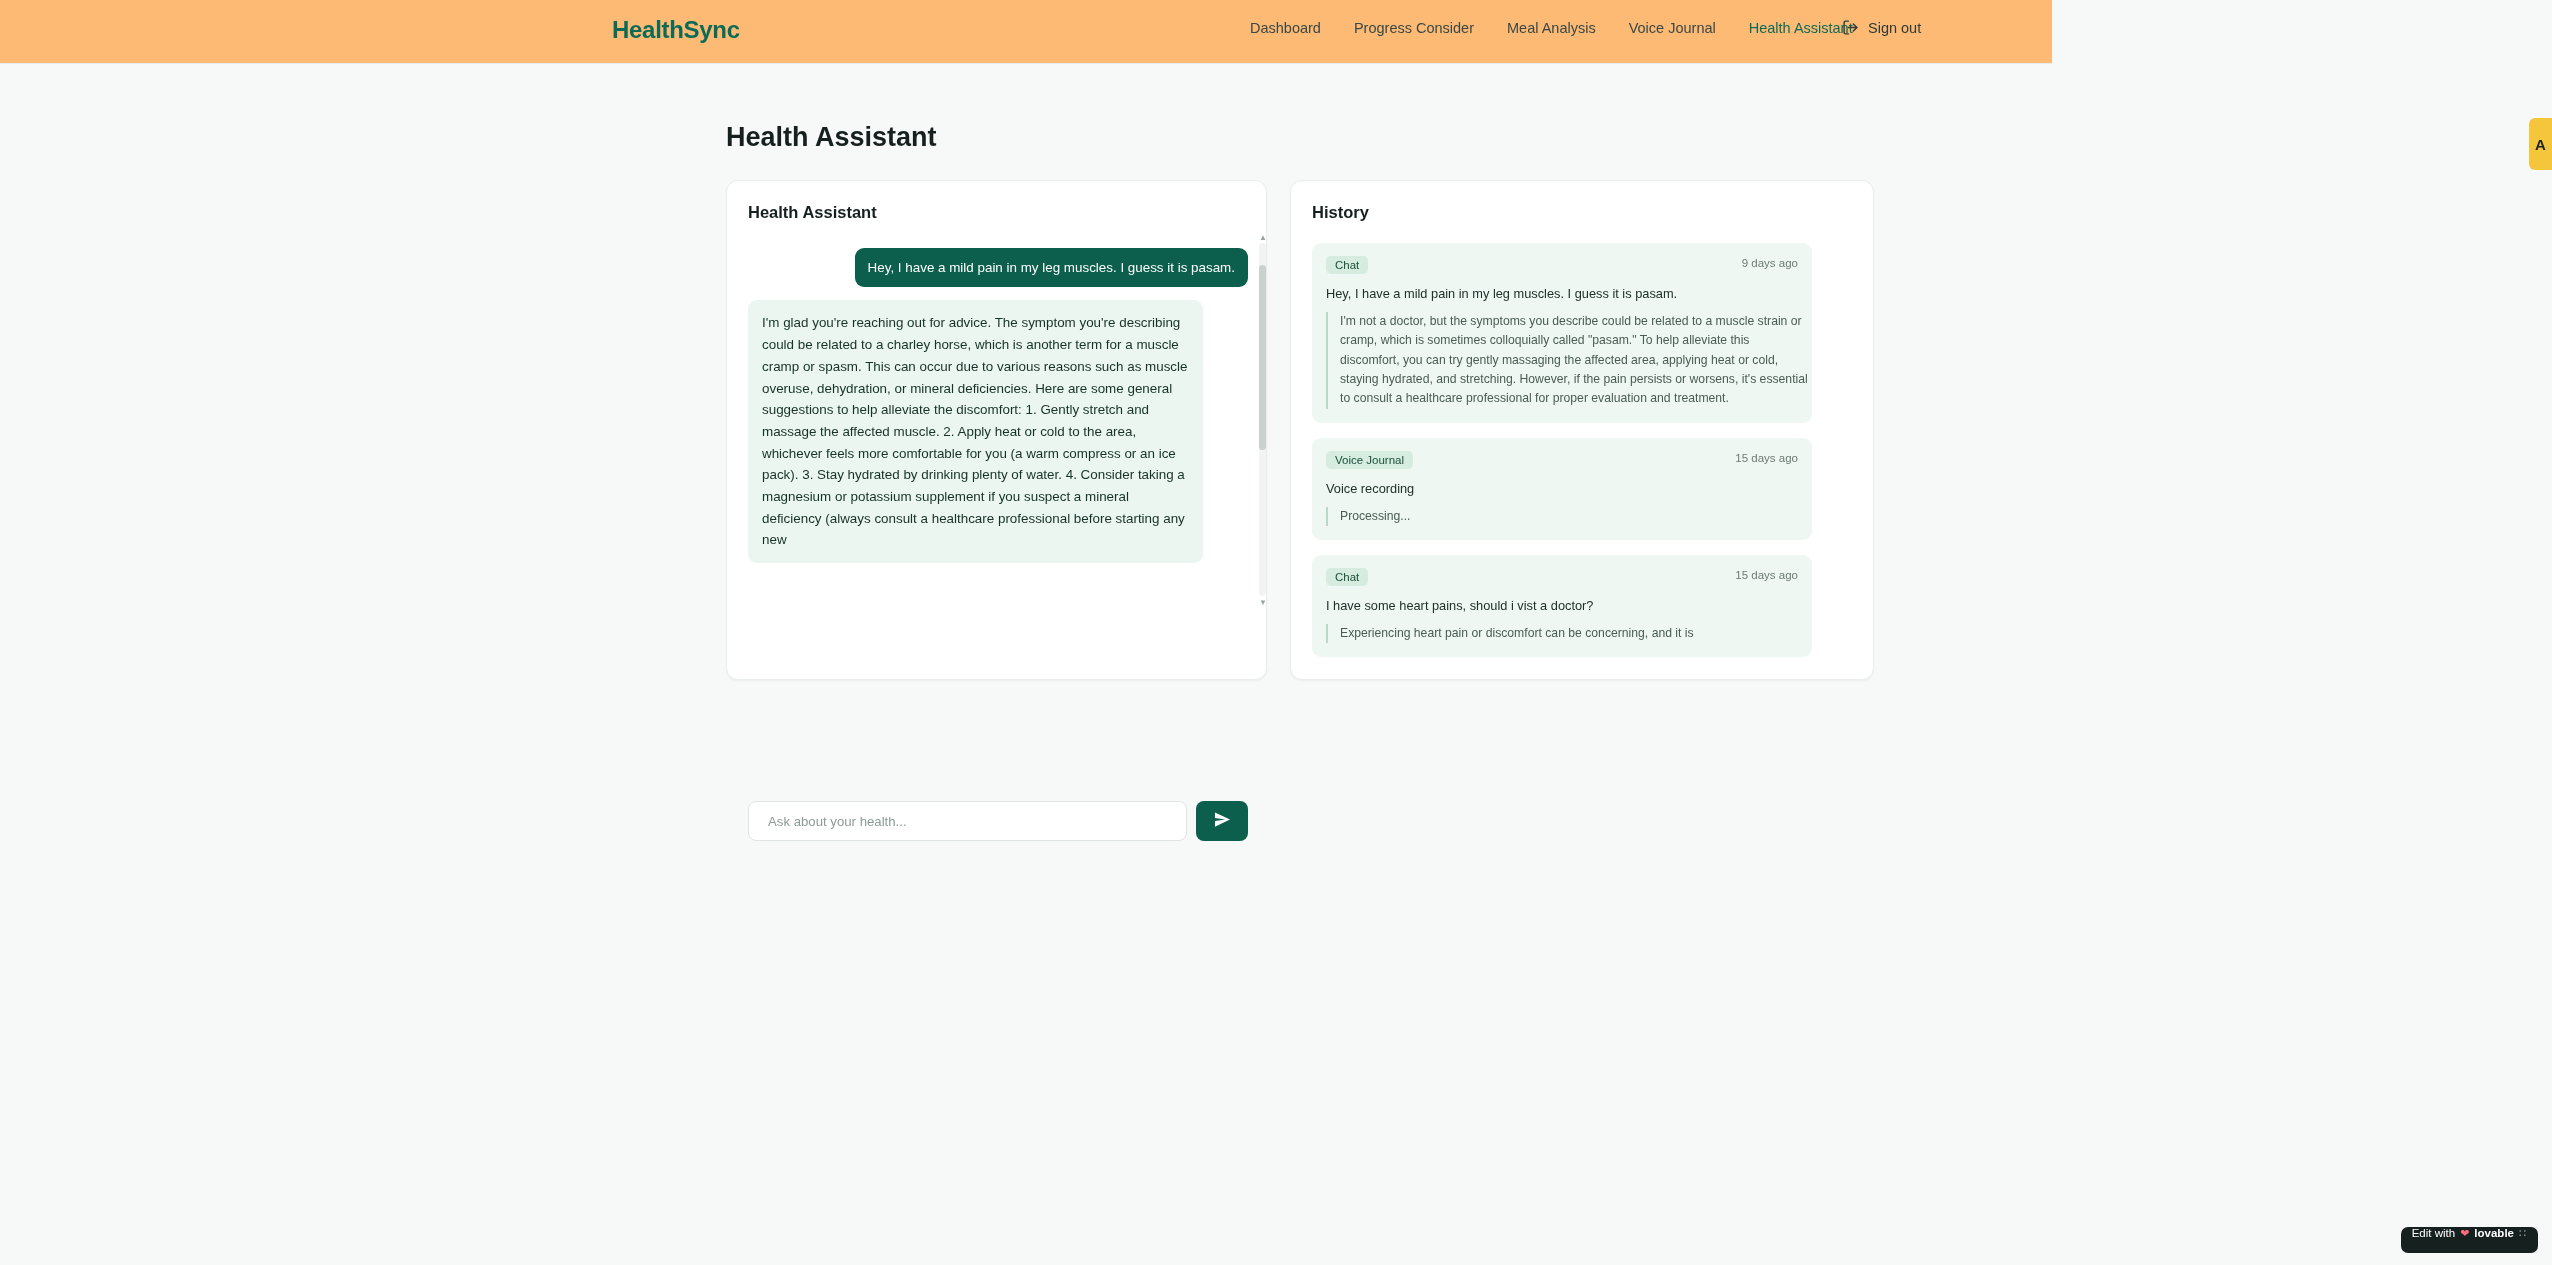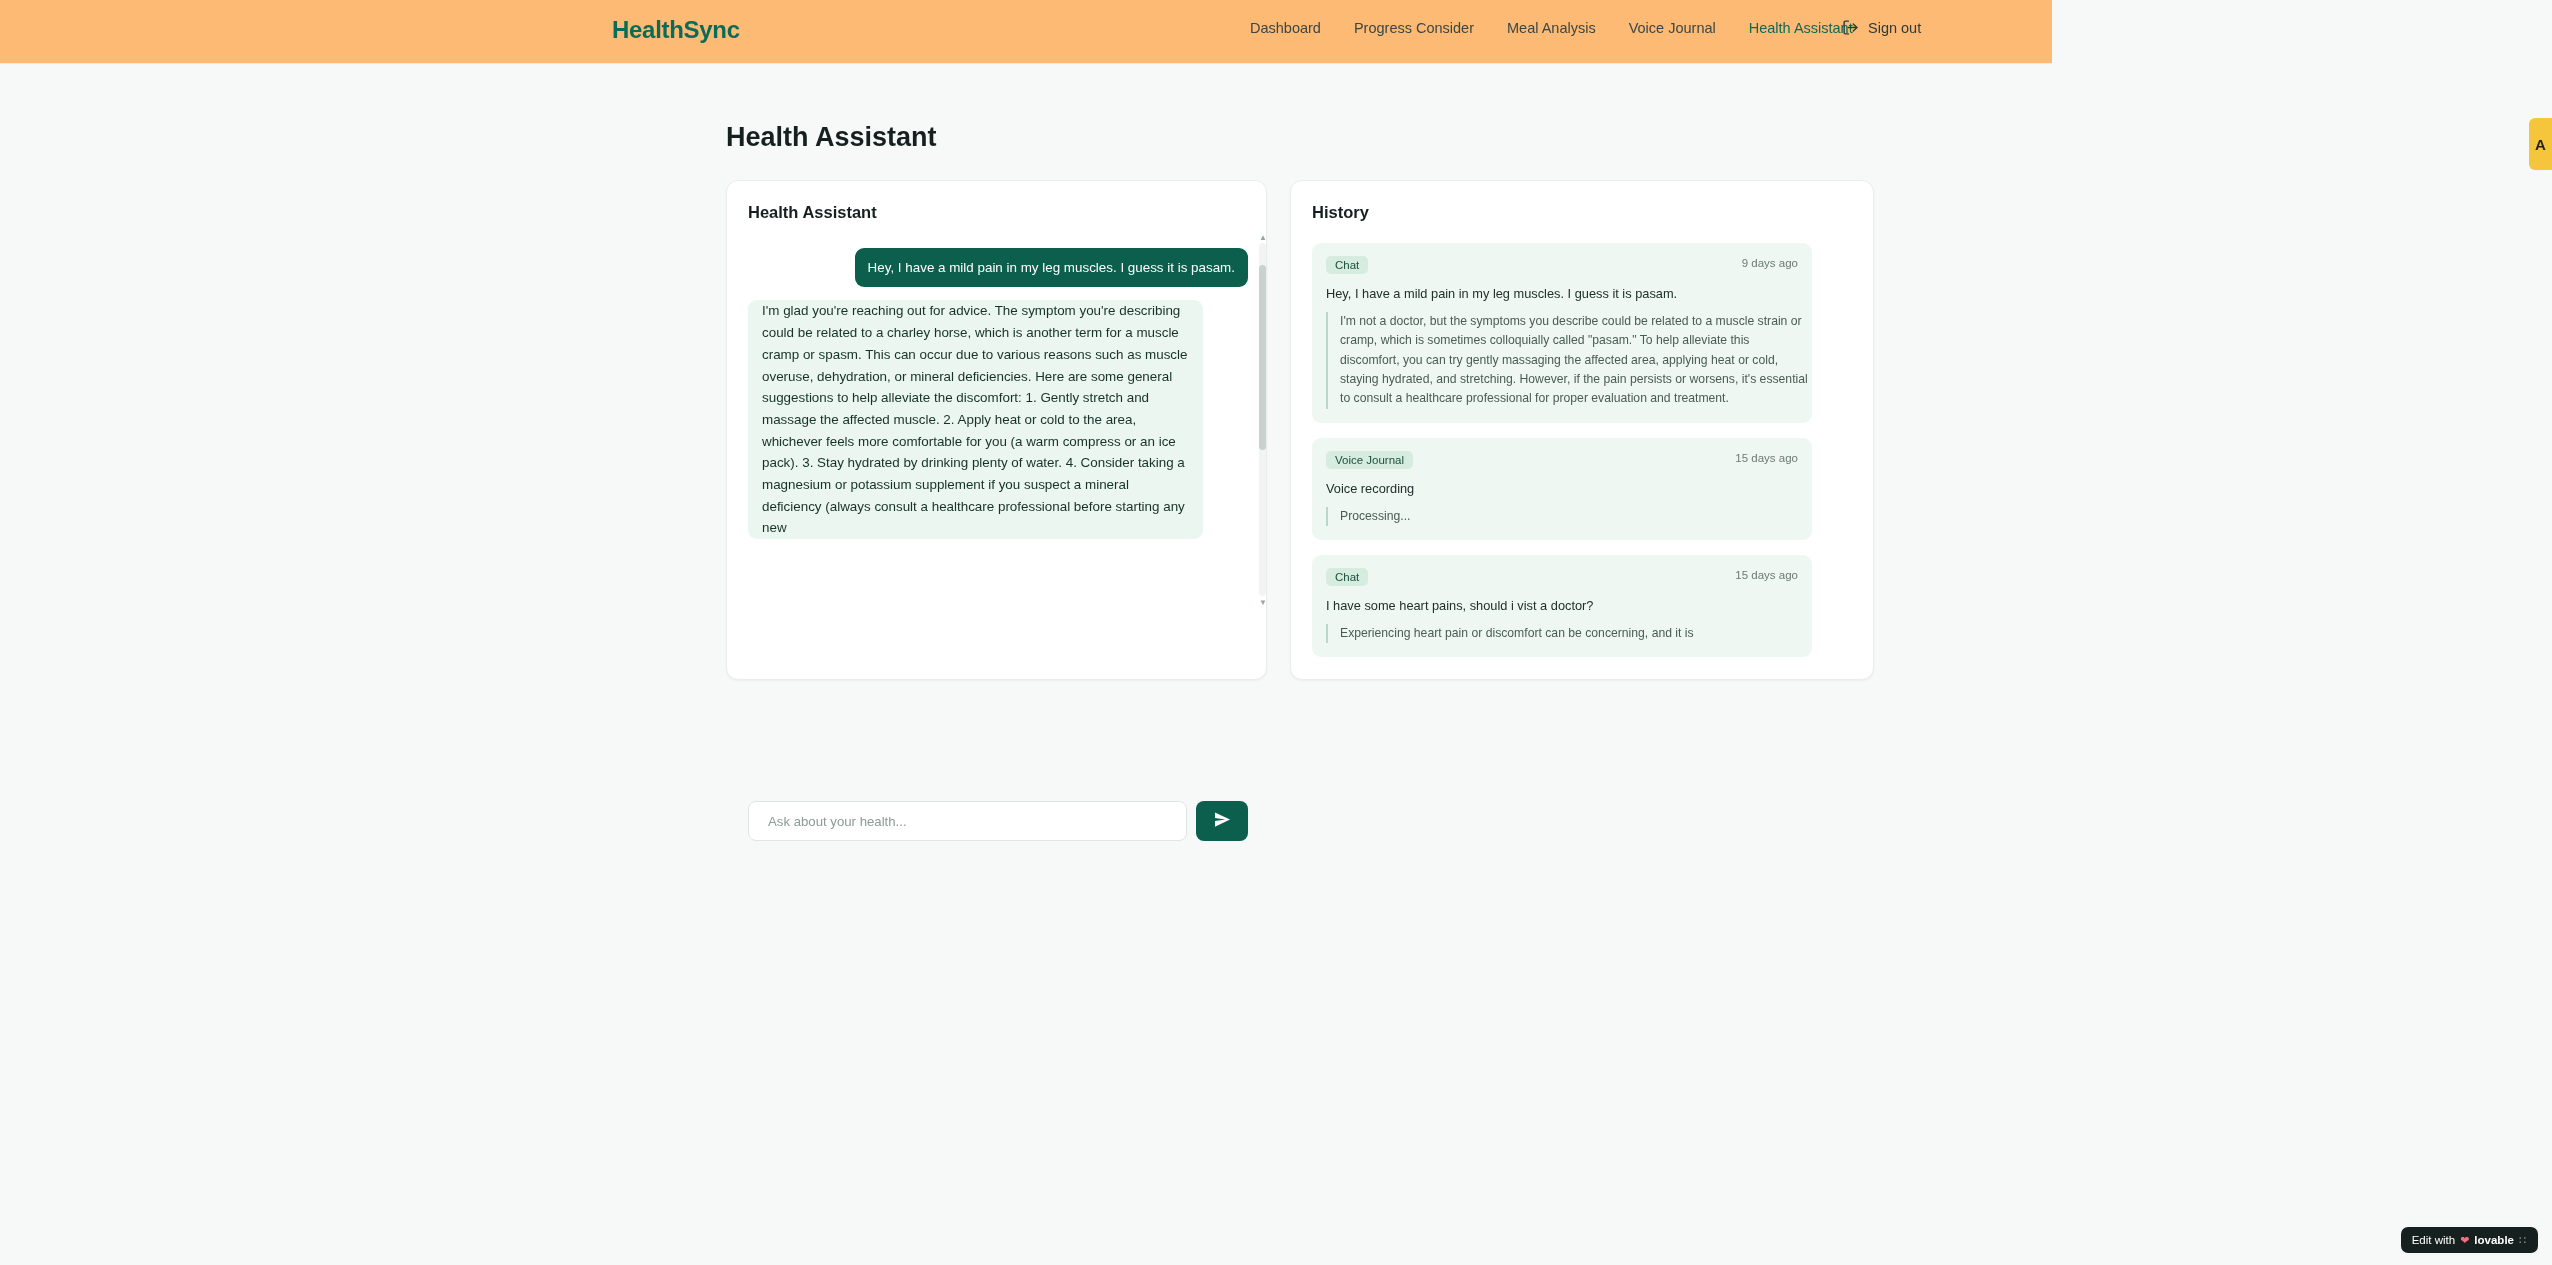--- a/index.html
+++ b/index.html
@@ -73,21 +73,21 @@
     border-radius: 9px;
     padding: 10px 13px;
     font-size: 13.4px; line-height: 1.45;
     max-width: 455px;
     margin-top: 5px;
   }
   .bubble-row-bot { display: flex; justify-content: flex-start; margin-top: 13px; }
   .bubble-bot {
     background: #eaf6ef; color: #17322a;
     border-radius: 9px;
-    padding: 0 14px;
+    padding: 12px 14px;
     font-size: 13.4px; line-height: 1.62;
     max-width: 455px;
   }
   .scrollbar-track {
     position: absolute; right: 0px; top: 62px;
     width: 7px; height: 353px;
     background: #f1f4f3; border-radius: 4px;
   }
   .scrollbar-thumb {
     position: absolute; left: 0; top: 22px;
@@ -163,21 +163,21 @@
     cursor: pointer;
   }
   .edge-btn span { font-size: 15px; color: #1d2421; font-weight: bold; }
 
   
   .lovable-badge {
     position: absolute; right: 14px; bottom: 12px;
     height: 26px;
     background: #16211f; color: #ffffff;
     border-radius: 7px;
-    display: flex; align-items: center; gap: 5px;
+    display: flex; align-items: flex-start; gap: 5px;
     padding: 0 11px;
     font-size: 11.5px;
     cursor: pointer;
   }
   .lovable-badge .heart { color: #ff6b81; font-size: 11px; }
   .lovable-badge .brand2 { font-weight: bold; }
   .lovable-badge .dots { color: #9aa5a2; font-size: 11px; letter-spacing: 1px; }
 </style>
 </head>
 <body>

